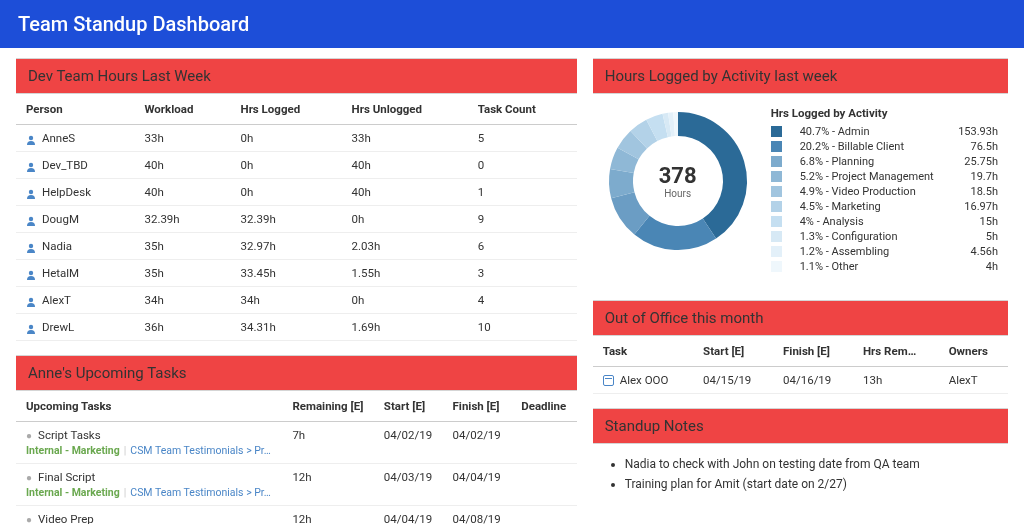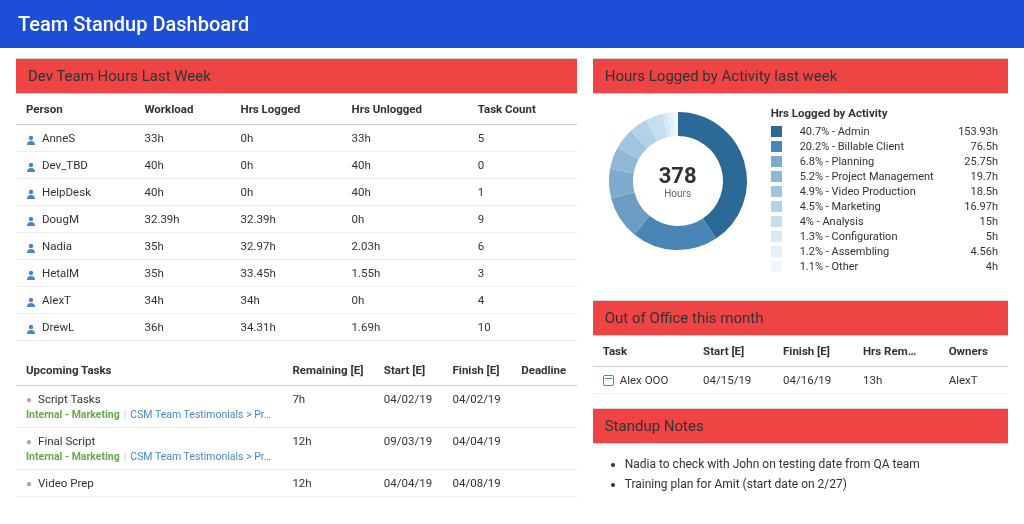--- a/index.html
+++ b/index.html
@@ -136,20 +136,21 @@
               <td>36h</td>
               <td>34.31h</td>
               <td>1.69h</td>
               <td>10</td>
             </tr>
           </tbody>
       </table>
     </div>
 
     <div>
+      <div class="panel-title">Anne's Upcoming Tasks</div>
       <table>
         <thead>
             <tr id="tasks-head">
               <th>Upcoming Tasks</th>
               <th>Remaining [E]</th>
               <th>Start [E]</th>
               <th>Finish [E]</th>
               <th>Deadline</th>
             </tr>
           </thead>
@@ -157,21 +158,21 @@
             <tr>
               <td><span class="bullet">●</span><span>Script Tasks</span><div class="breadcrumb"><span class="bc-green">Internal - Marketing</span><span class="bc-sep">|</span><span class="bc-blue">CSM Team Testimonials &gt; Pr…</span></div></td>
               <td>7h</td>
               <td>04/02/19</td>
               <td>04/02/19</td>
               <td></td>
             </tr>
             <tr>
               <td><span class="bullet">●</span><span>Final Script</span><div class="breadcrumb"><span class="bc-green">Internal - Marketing</span><span class="bc-sep">|</span><span class="bc-blue">CSM Team Testimonials &gt; Pr…</span></div></td>
               <td>12h</td>
-              <td>09/03/19</td>
+              <td>04/03/19</td>
               <td>04/04/19</td>
               <td></td>
             </tr>
             <tr>
               <td><span class="bullet">●</span><span>Video Prep</span></td>
               <td>12h</td>
               <td>04/04/19</td>
               <td>04/08/19</td>
               <td></td>
             </tr>

